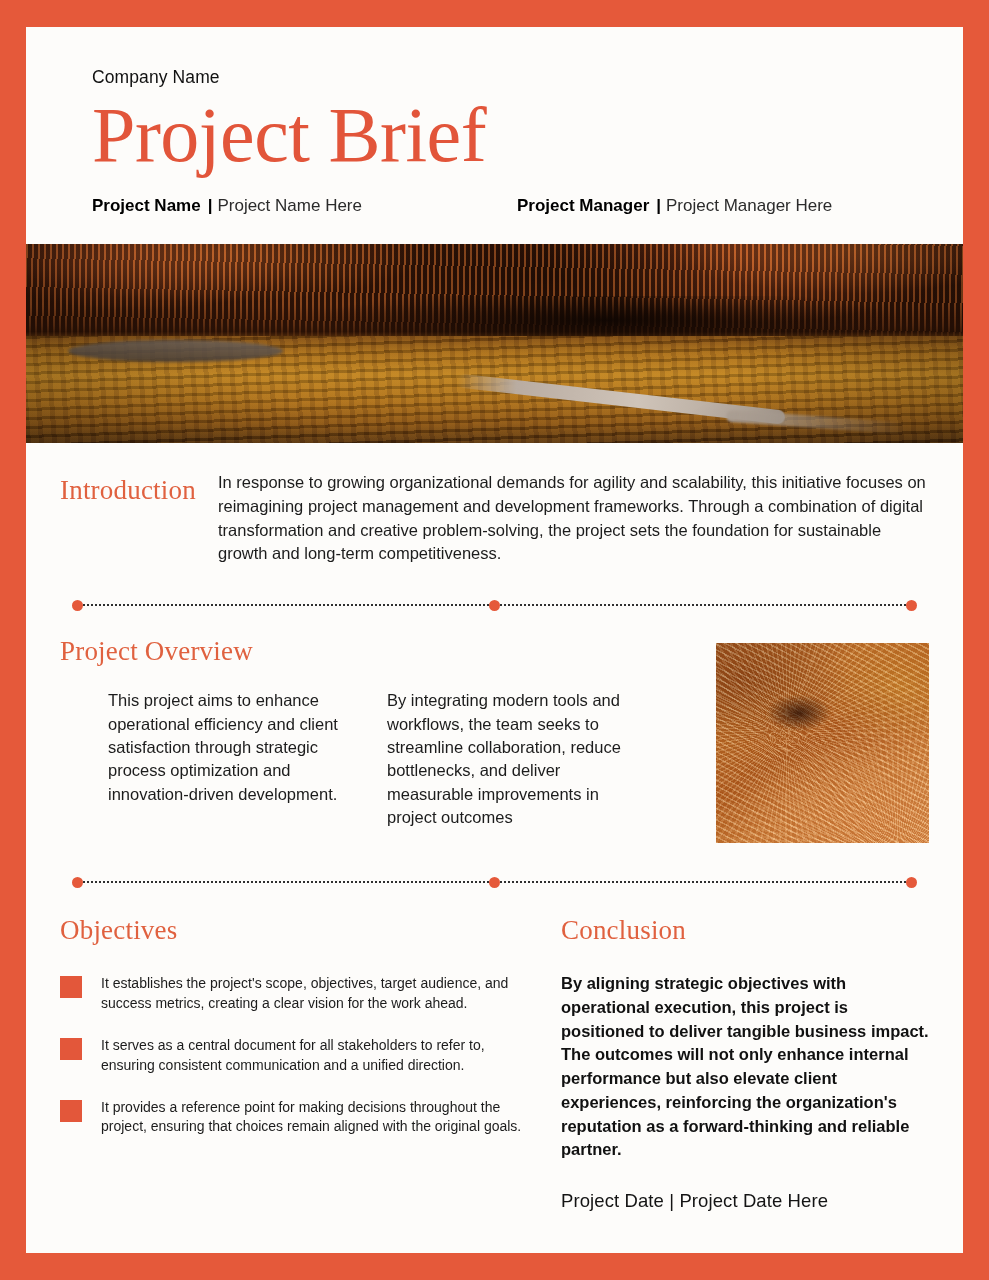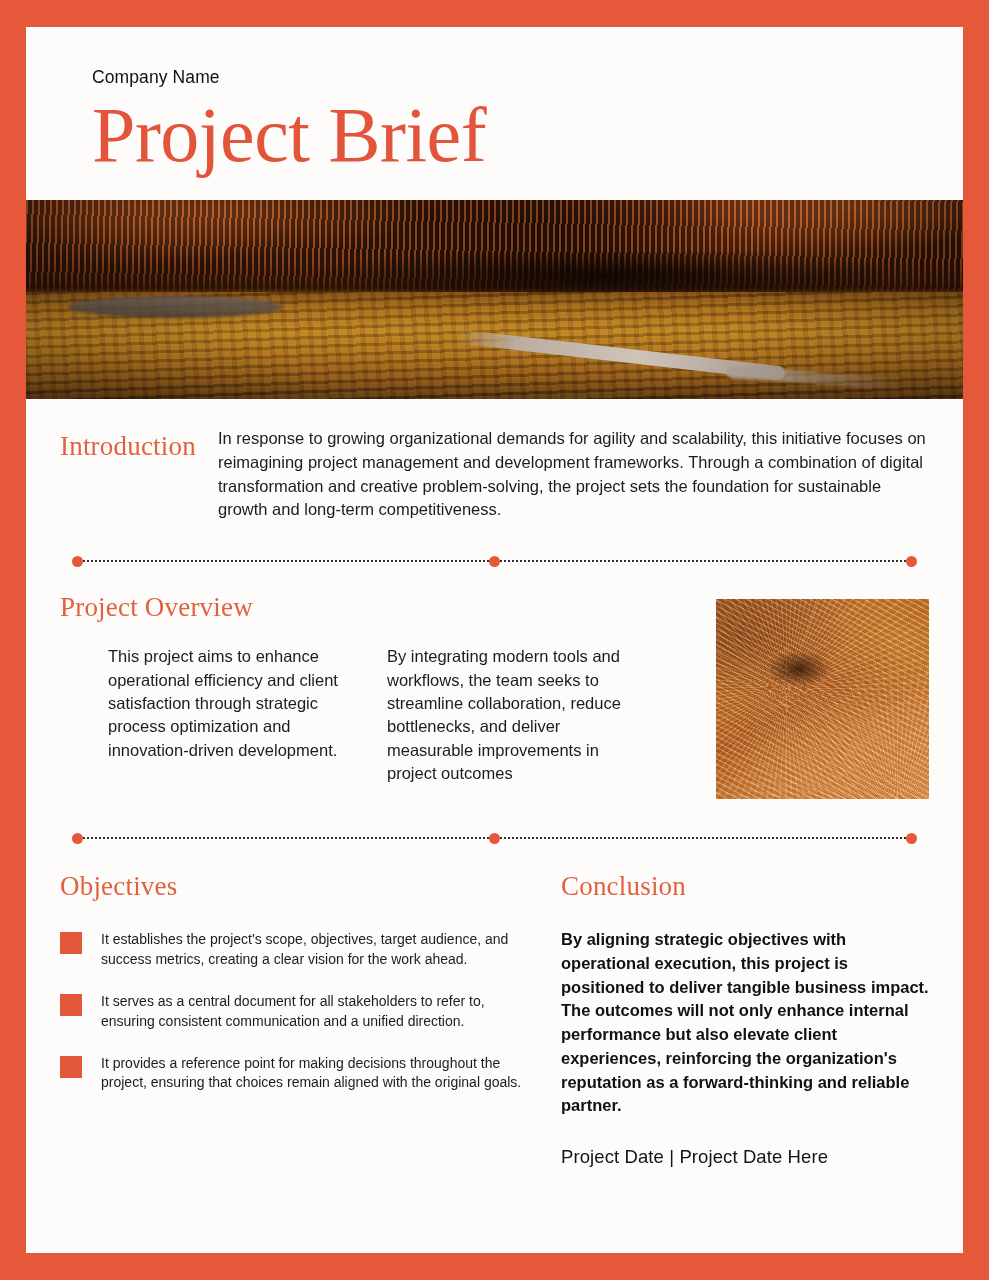--- a/index.html
+++ b/index.html
@@ -310,20 +310,28 @@
 </head>
 <body>
 
 <div class="page">
   <div class="sheet">
 
     <div class="header">
       <div class="company-name">Company Name</div>
       <h1 class="doc-title">Project Brief</h1>
 
+      <div class="meta-row">
+        <div class="meta-item first">
+          <span class="meta-label">Project Name</span><span class="meta-sep">|</span><span class="meta-value">Project Name Here</span>
+        </div>
+        <div class="meta-item">
+          <span class="meta-label">Project Manager</span><span class="meta-sep">|</span><span class="meta-value">Project Manager Here</span>
+        </div>
+      </div>
     </div>
 
     <div class="hero">
       <div class="hero-sky"></div>
       <div class="hero-forest"></div>
       <div class="hero-darkridge"></div>
       <div class="hero-meadow"></div>
       <div class="hero-pond"></div>
       <div class="hero-stream"></div>
       <div class="hero-stream2"></div>

